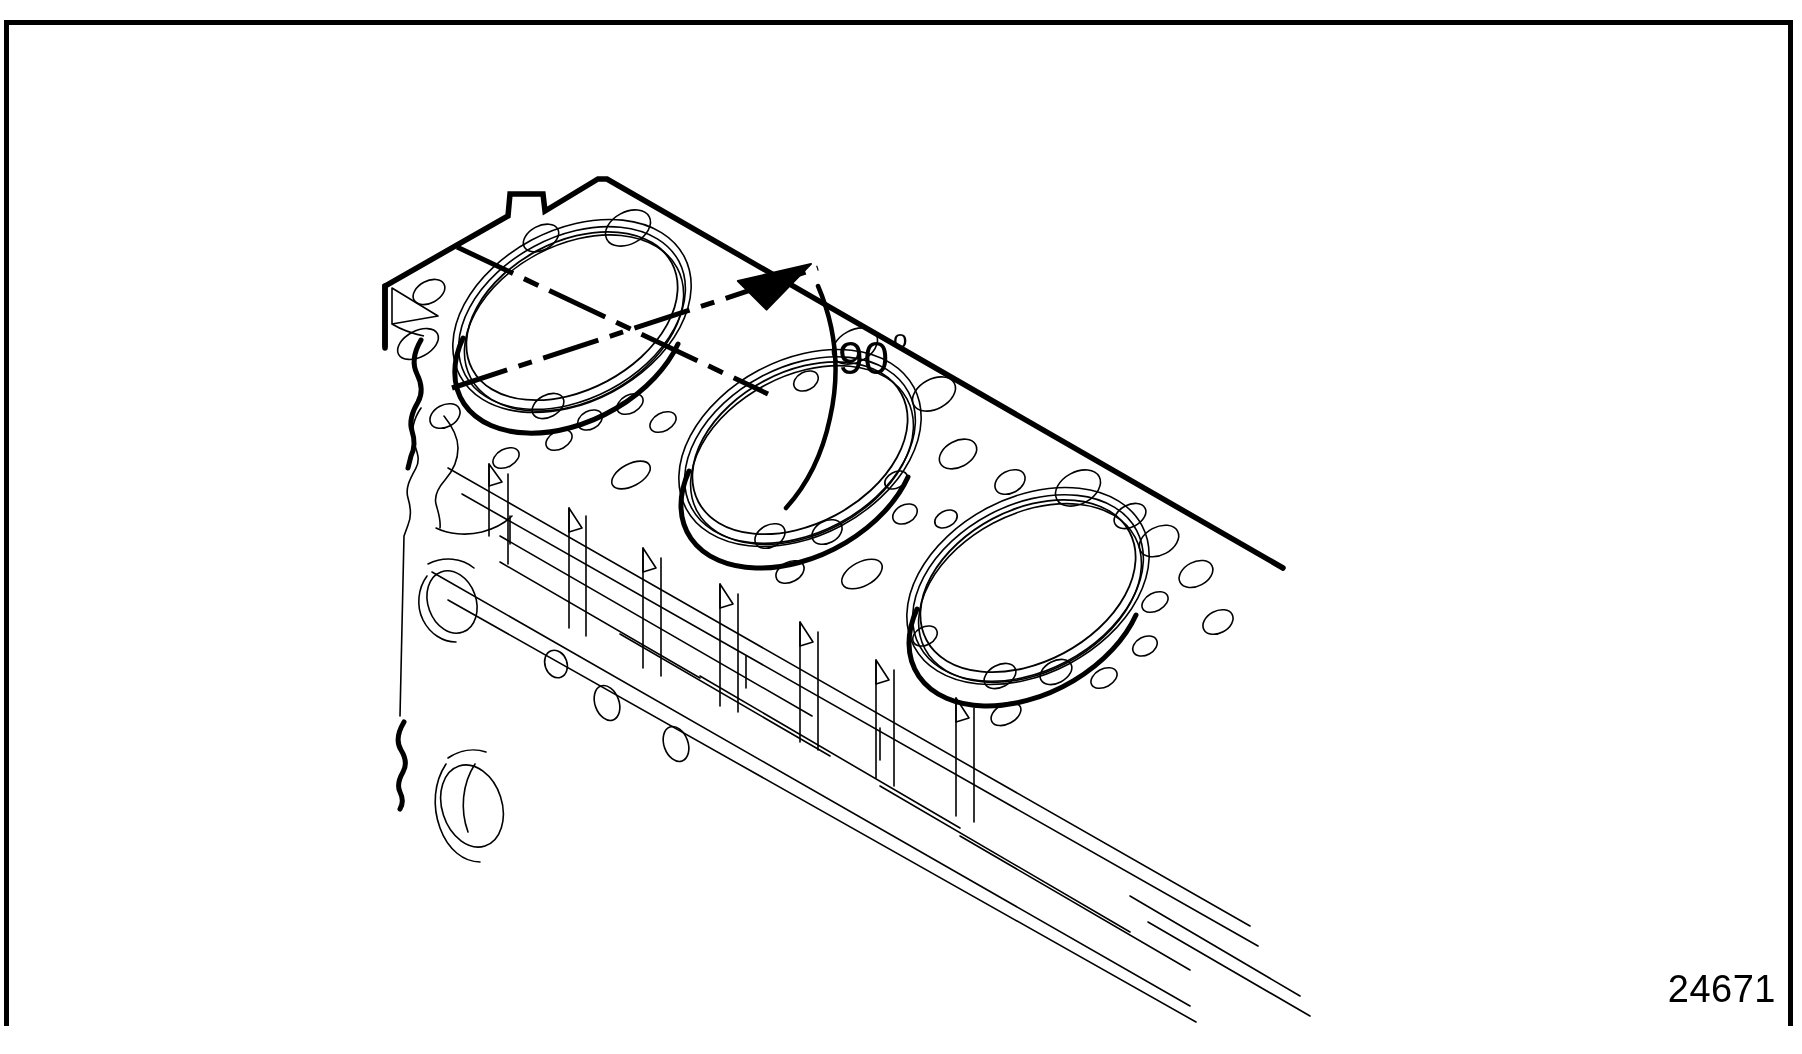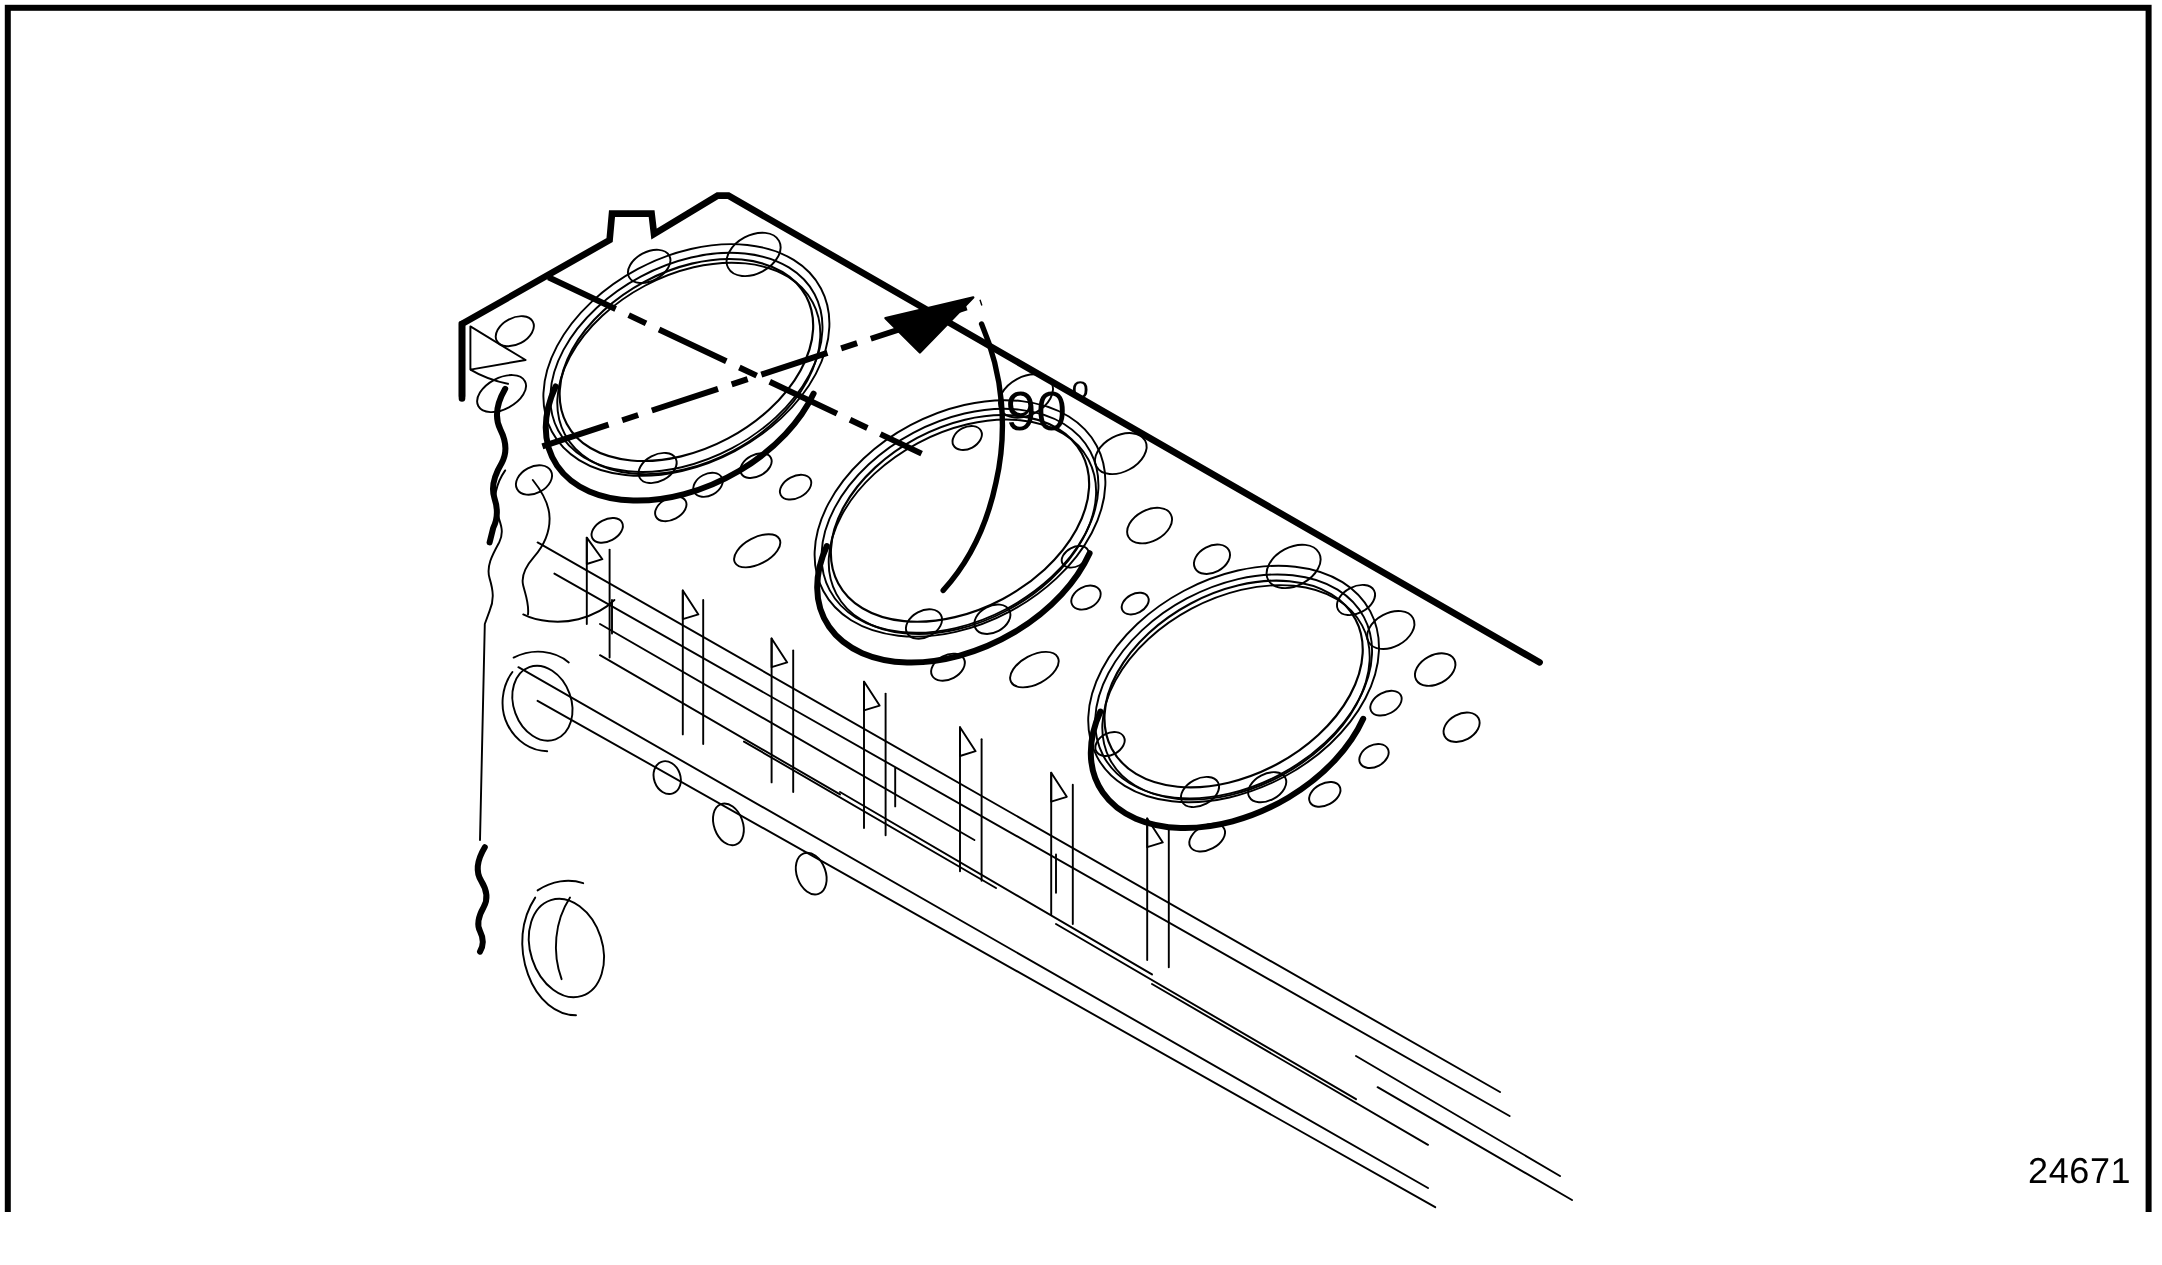--- a/index.html
+++ b/index.html
@@ -8,20 +8,21 @@
     padding: 0;
     background: #ffffff;
     font-family: "Liberation Sans", sans-serif;
   }
   #page {
     position: relative;
     width: 1802px;
     height: 1010px;
     background: #ffffff;
     overflow: hidden;
+    margin-top: 16px;
   }
   #frame {
     position: absolute;
     left: 4px;
     top: 4px;
     width: 1789px;
     height: 1041px;
     border: 5px solid #000000;
     box-sizing: border-box;
     pointer-events: none;
@@ -31,21 +32,21 @@
     left: 0;
     top: 0;
     width: 1802px;
     height: 1054px;
   }
   #figure-number {
     position: absolute;
     right: 26px;
     bottom: 18px;
     font-family: "Liberation Sans", sans-serif;
-    font-size: 30px;
+    font-size: 38px;
     letter-spacing: 0.5px;
     color: #000000;
     line-height: 1;
     white-space: nowrap;
   }
   .angle-label {
     font-family: "Liberation Sans", sans-serif;
     font-size: 46px;
     fill: #000000;
   }

